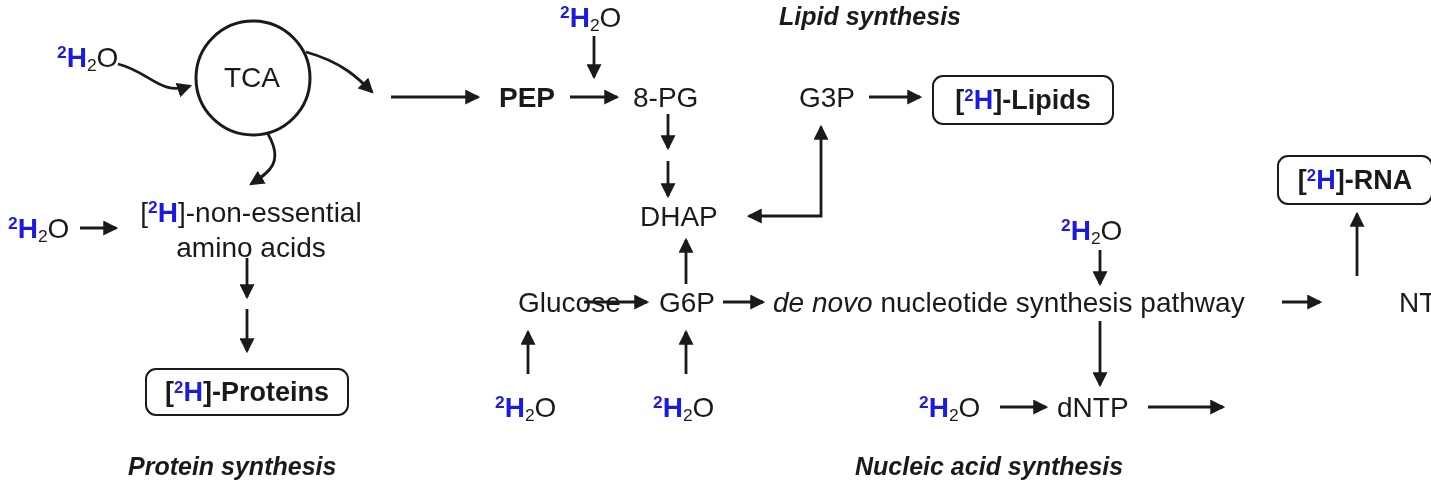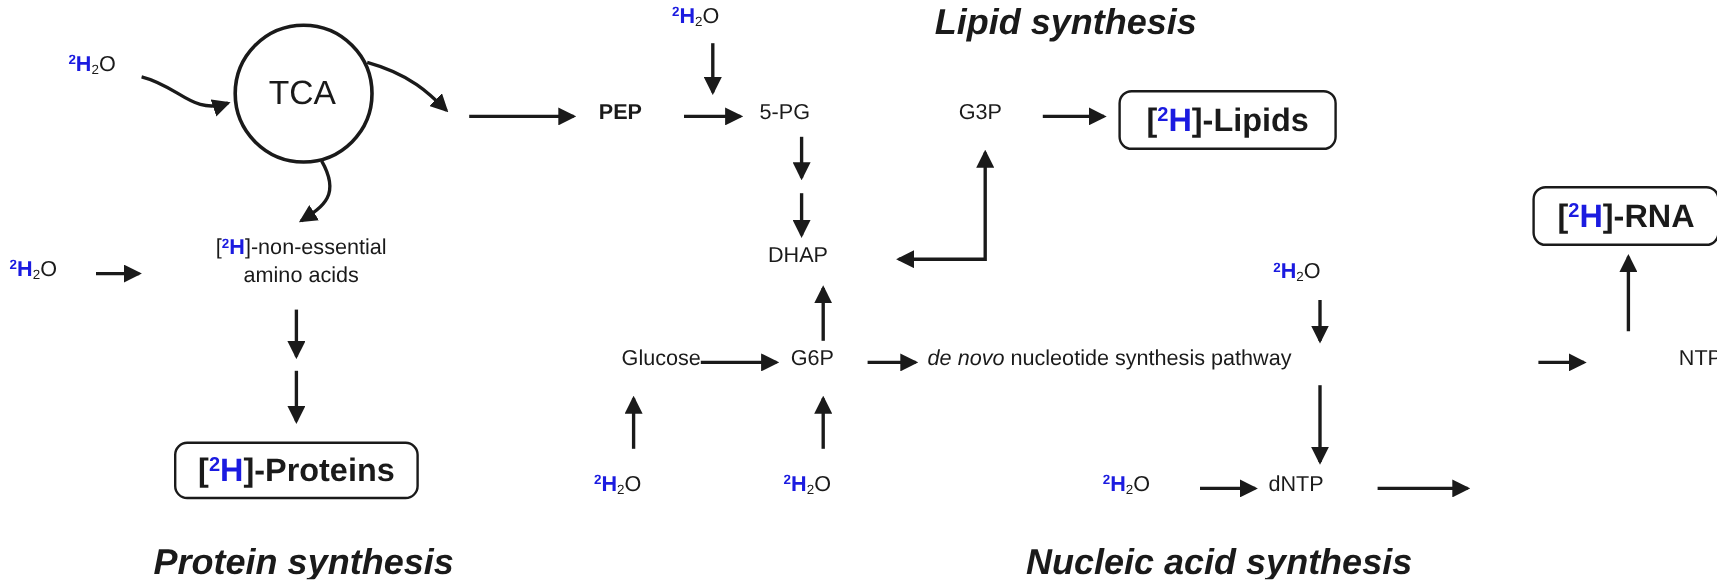--- a/index.html
+++ b/index.html
@@ -1,27 +1,27 @@
 <!DOCTYPE html>
 <html style="--blue: #1b1be0; --ink: #1a1a1a;"><head>
 <meta charset="utf-8">
 <style>
   :root { --blue:#1b1be0; --ink:#1a1a1a; }
   html,body { margin:0; padding:0; background:#ffffff; }
   #canvas {
     position:relative; width:1431px; height:483px; background:#ffffff;
     font-family:"Liberation Sans", sans-serif; color:var(--ink); overflow:hidden;
   }
-  .label { position:absolute; font-size:18px; line-height:1; white-space:nowrap; color:var(--ink); }
+  .label { position:absolute; font-size:28px; line-height:1; white-space:nowrap; color:var(--ink); }
   .label.center { text-align:center; white-space:normal; }
   .label sup, .box sup { font-size:0.62em; vertical-align:0.5em; line-height:0; }
   .label sub, .box sub { font-size:0.62em; vertical-align:-0.22em; line-height:0; }
   .b { color:var(--blue); font-weight:700; }
   .tca-text { font-size:28px; }
-  .title { position:absolute; font-size:30px; font-weight:700; font-style:italic; line-height:1; white-space:nowrap; }
+  .title { position:absolute; font-size:25px; font-weight:700; font-style:italic; line-height:1; white-space:nowrap; }
   .box {
     position:absolute; border:2.6px solid var(--ink); border-radius:11px; background:#ffffff;
     display:flex; align-items:center; justify-content:center;
     font-size:27px; font-weight:700; line-height:1; white-space:nowrap;
   }
   .aa-lines { line-height:1.25; }
   svg.arrows { position:absolute; left:0; top:0; }
 </style>
 </head>
 <body>
@@ -69,21 +69,21 @@
 
   <span class="label" style="left:57px; top:44px;"><sup class="b">2</sup><span class="b">H</span><sub>2</sub><span>O</span></span>
   <span class="label" style="left:8px; top:215px;"><sup class="b">2</sup><span class="b">H</span><sub>2</sub><span>O</span></span>
   <span class="label" style="left:560px; top:4px;"><sup class="b">2</sup><span class="b">H</span><sub>2</sub><span>O</span></span>
   <span class="label" style="left:495px; top:394px;"><sup class="b">2</sup><span class="b">H</span><sub>2</sub><span>O</span></span>
   <span class="label" style="left:653px; top:394px;"><sup class="b">2</sup><span class="b">H</span><sub>2</sub><span>O</span></span>
   <span class="label" style="left:1061px; top:217px;"><sup class="b">2</sup><span class="b">H</span><sub>2</sub><span>O</span></span>
   <span class="label" style="left:919px; top:394px;"><sup class="b">2</sup><span class="b">H</span><sub>2</sub><span>O</span></span>
 
   <span class="label" style="left:499px; top:84px;font-weight:bold;"><span>PEP</span></span>
-  <span class="label" style="left:633px; top:84px;"><span>5-PG</span></span>
+  <span class="label" style="left:633px; top:84px;"><span>8-PG</span></span>
   <span class="label" style="left:640px; top:203px;"><span>DHAP</span></span>
   <span class="label" style="left:799px; top:84px;"><span>G3P</span></span>
   <span class="label" style="left:474px; top:289px;margin-left:44px;"><span>Glucose</span></span>
   <span class="label" style="left:659px; top:289px;"><span>G6P</span></span>
   <span class="label" style="left:1399px; top:289px;"><span>NTP</span></span>
   <span class="label" style="left:1057px; top:394px;"><span>dNTP</span></span>
 
   <span class="label" style="left:773px; top:289px;"><i>de novo</i><span> nucleotide synthesis pathway</span></span>
 
   <div class="label center aa-lines" style="left:128px; top:195px; width:246px;">

